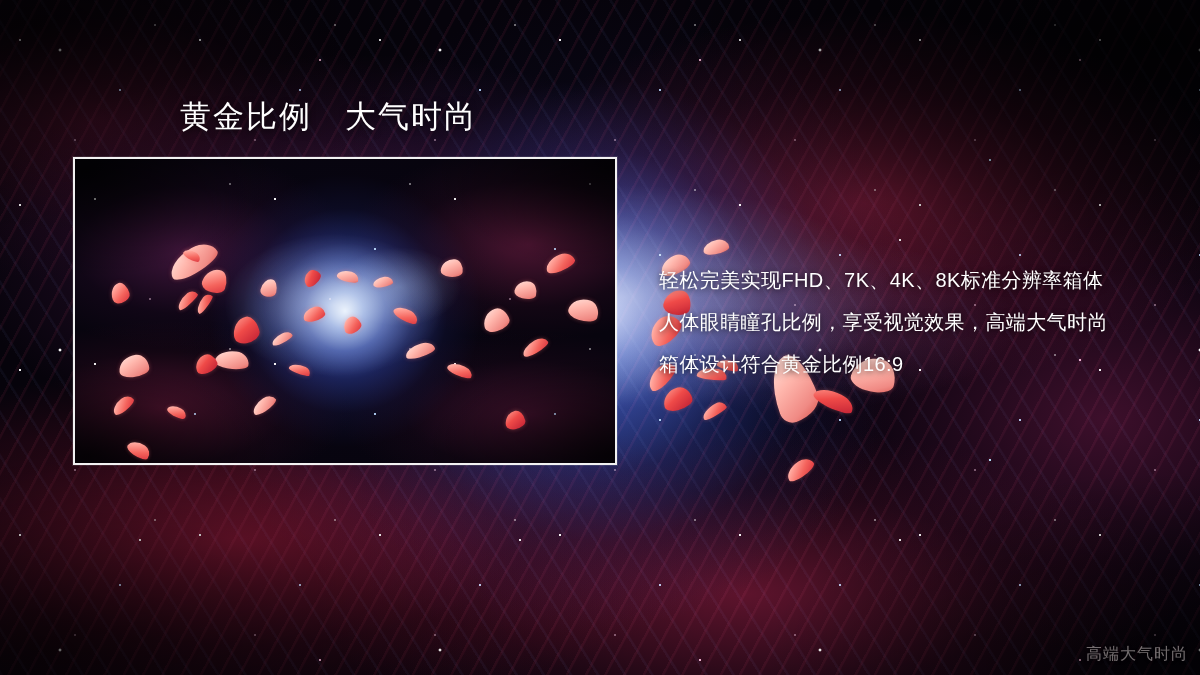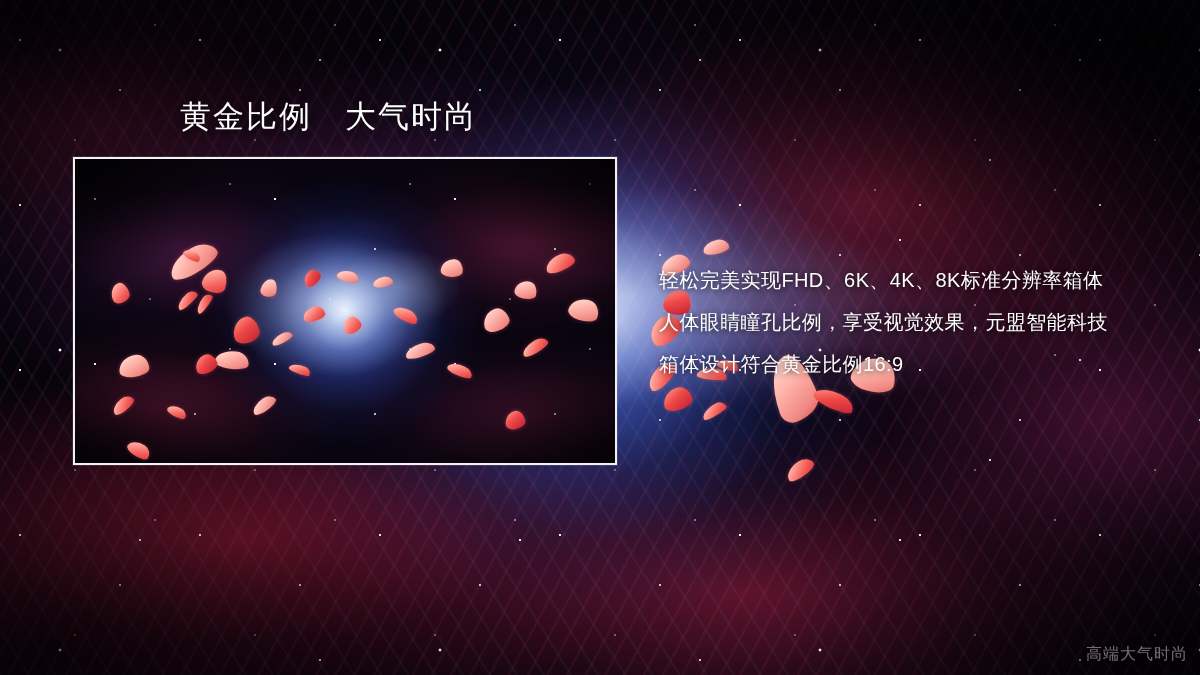--- a/index.html
+++ b/index.html
@@ -205,19 +205,19 @@
       <div class="petal pale" style="left:494px;top:140px;width:30px;height:22px;transform:rotate(18deg);"></div>
       <div class="petal deep" style="left:228px;top:112px;width:18px;height:14px;transform:rotate(-40deg);"></div>
       <div class="petal" style="left:52px;top:284px;width:24px;height:14px;transform:rotate(34deg);"></div>
       <div class="petal deep" style="left:430px;top:252px;width:20px;height:18px;transform:rotate(-12deg);"></div>
     </div>
   </div>
 
   <div class="title">黄金比例　大气时尚</div>
 
   <div class="body-copy">
-    <p>轻松完美实现FHD、6K、4K、8K标准分辨率箱体</p>
-    <p>人体眼睛瞳孔比例，享受视觉效果，元盟智能科技</p>
+    <p>轻松完美实现FHD、7K、4K、8K标准分辨率箱体</p>
+    <p>人体眼睛瞳孔比例，享受视觉效果，高端大气时尚</p>
     <p>箱体设计符合黄金比例16:9</p>
   </div>
 
   <div class="watermark">高端大气时尚</div>
 </div>
 
 </body></html>

